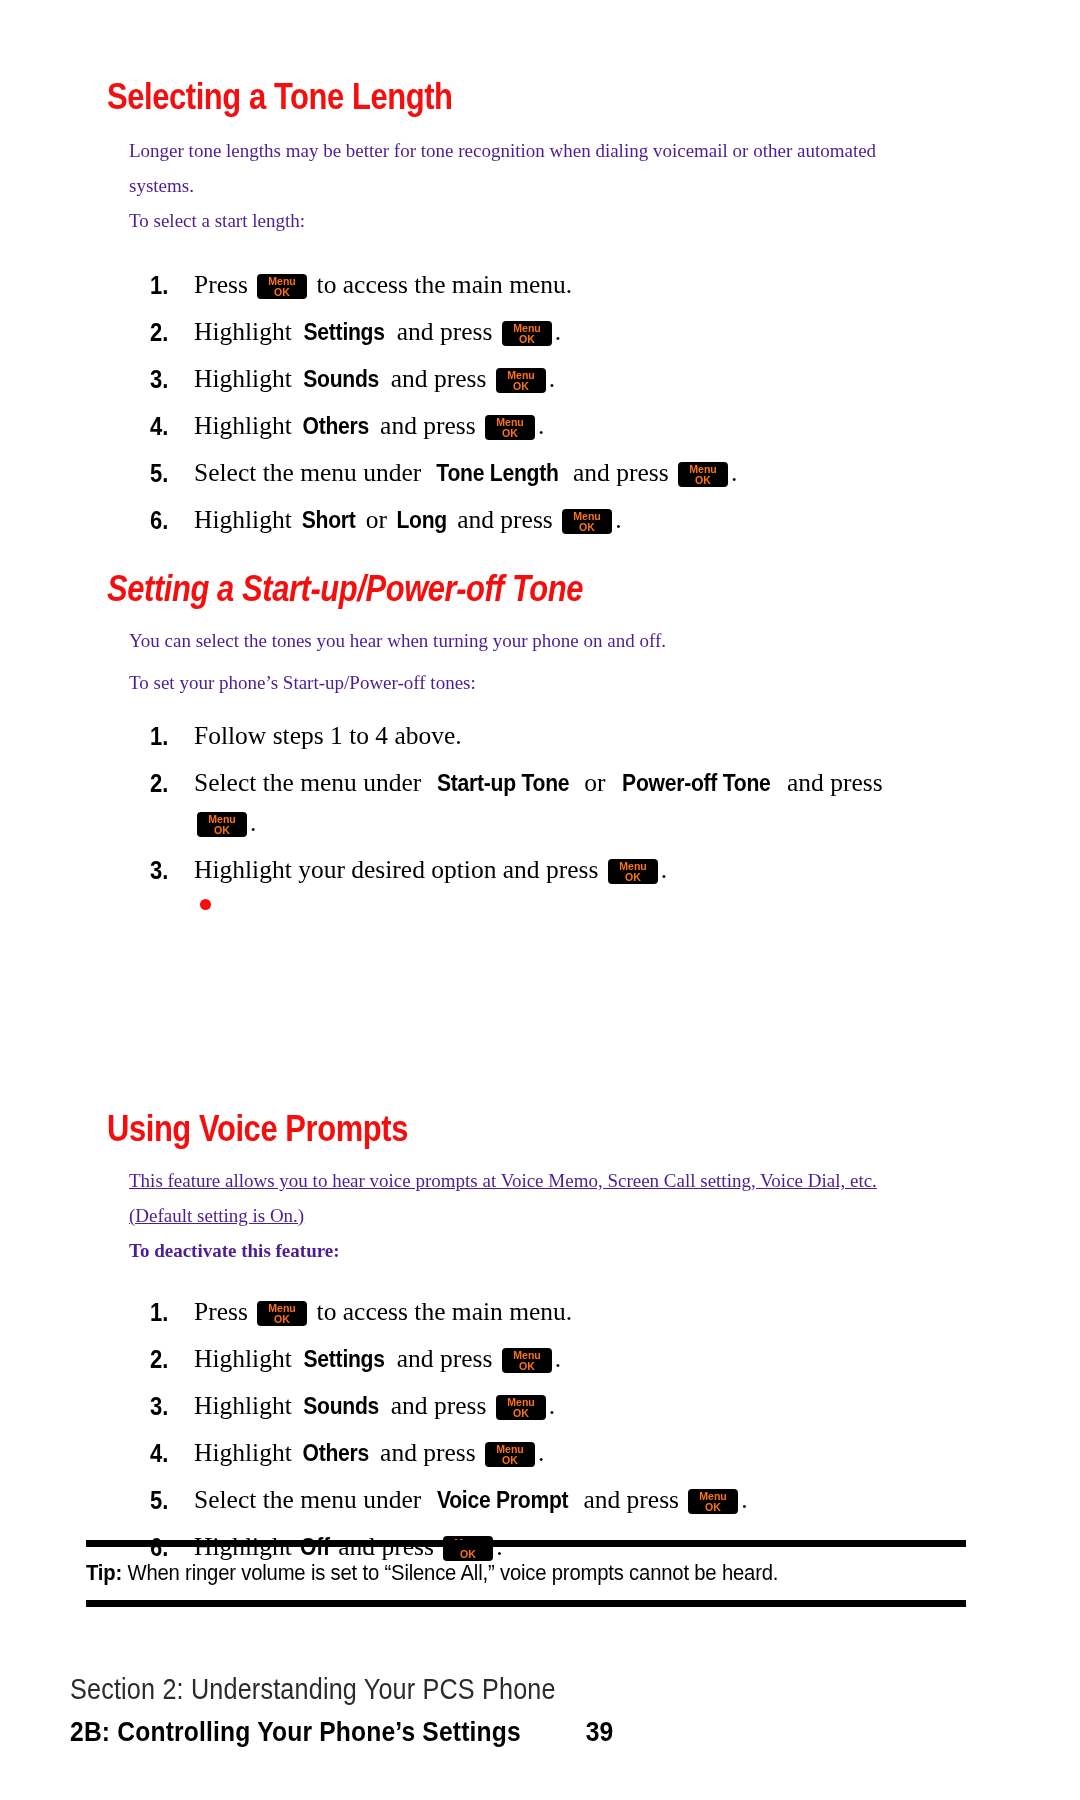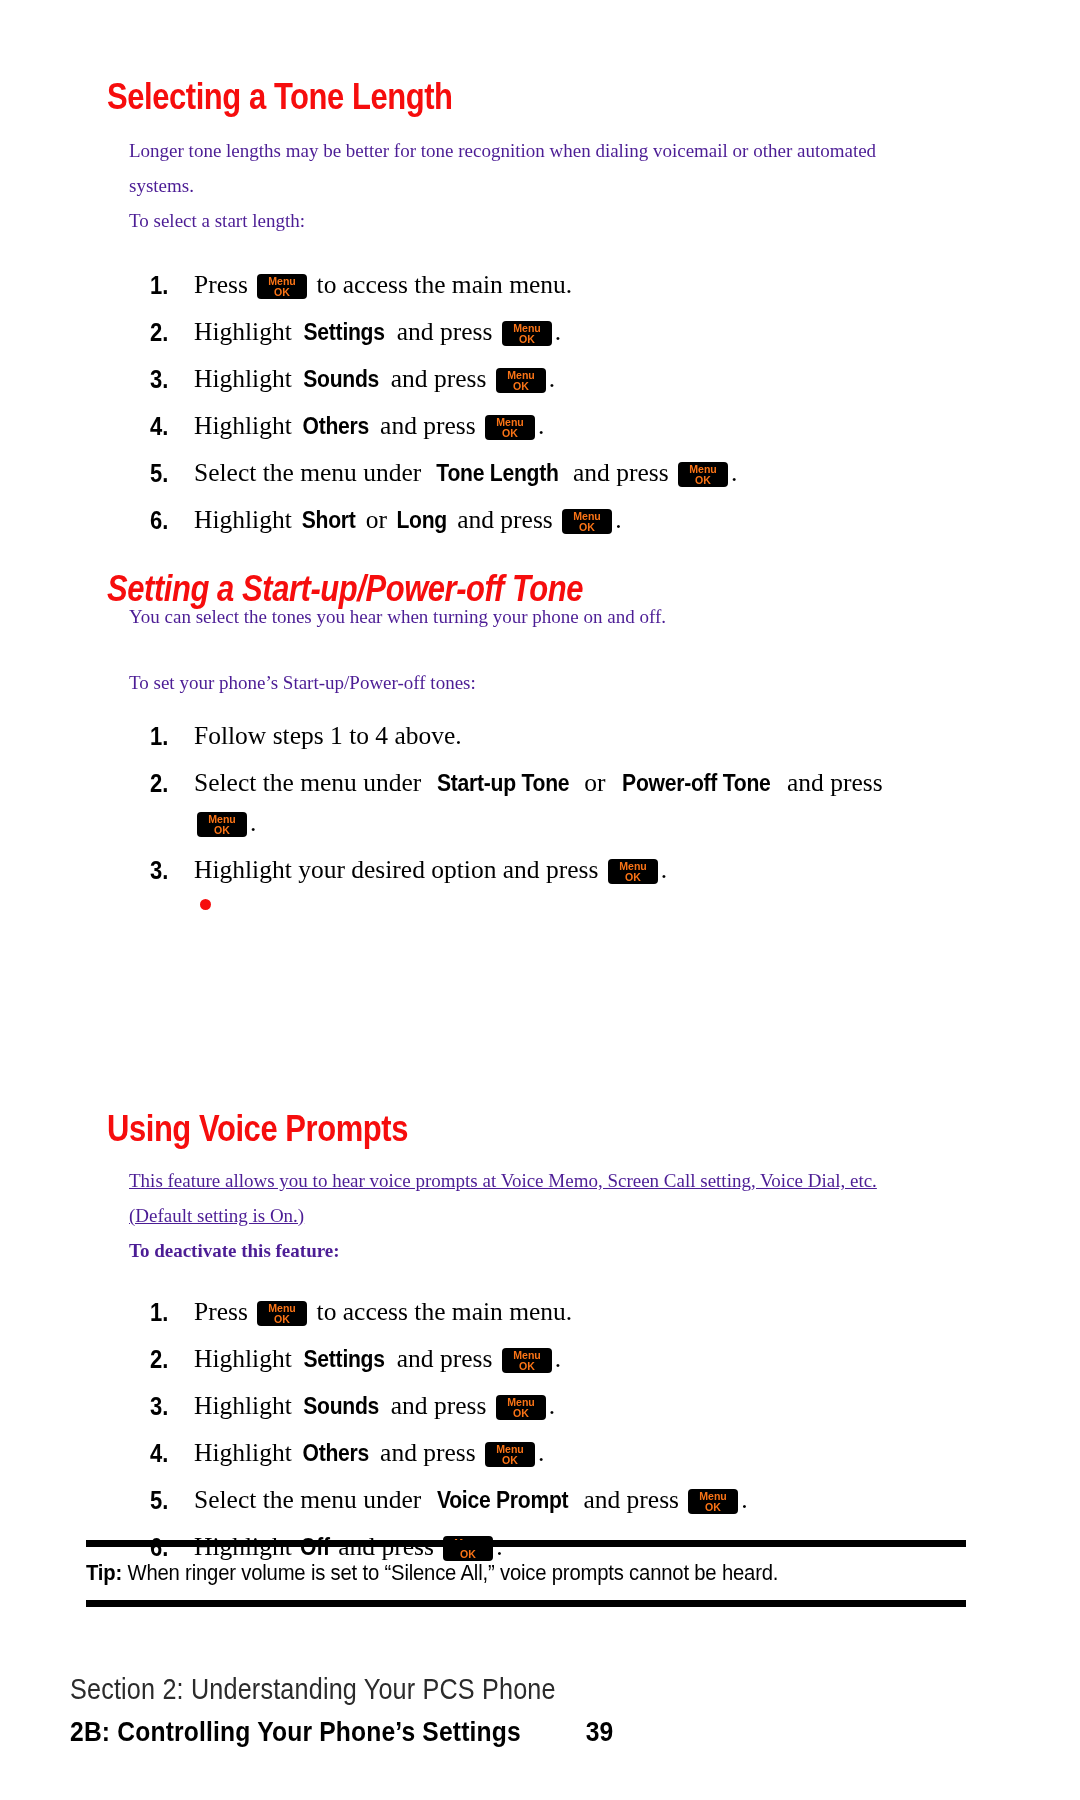--- a/index.html
+++ b/index.html
@@ -216,21 +216,21 @@
       <div class="oli"><span class="num">5.</span><span class="oli-text">Select the menu under <span class="ui">Tone Length</span> and press <span class="keypill"><span class="kl1">Menu</span><span class="kl2">OK</span></span>.</span></div>
       <div class="oli"><span class="num">6.</span><span class="oli-text">Highlight <span class="ui">Short</span> or <span class="ui">Long</span> and press <span class="keypill"><span class="kl1">Menu</span><span class="kl2">OK</span></span>.</span></div>
     </div>
 
   <div class="h2-pos">
     <div class="h-wrap">
       <h2 class="section-heading">Setting a Start-up/Power-off Tone</h2>
     </div>
   </div>
 
-  <div class="para para-indent" style="top:599px; width:800px;">You can select the tones you hear when turning your phone on and off.</div>
+  <div class="para para-indent" style="top:623px; width:800px;">You can select the tones you hear when turning your phone on and off.</div>
   <div class="para para-indent" style="top:665px;font-family:Liberation Serif, serif;">To set your phone’s Start-up/Power-off tones:</div>
   <div class="olist" id="list-2" style="top:716px;">
       <div class="oli"><span class="num">1.</span><span class="oli-text">Follow steps 1 to 4 above.</span></div>
       <div class="oli"><span class="num">2.</span><span class="oli-text">Select the menu under <span class="ui">Start-up Tone</span> or <span class="ui">Power-off Tone</span> and press <span class="keypill"><span class="kl1">Menu</span><span class="kl2">OK</span></span>.</span></div>
       <div class="oli"><span class="num">3.</span><span class="oli-text">Highlight your desired option and press <span class="keypill"><span class="kl1">Menu</span><span class="kl2">OK</span></span>.</span></div>
     </div>
   <div class="olist" id="bullets-2" style="top:886px;">
       <div class="bullet-item"><span class="bullet-dot"></span></div>
     </div>
 

